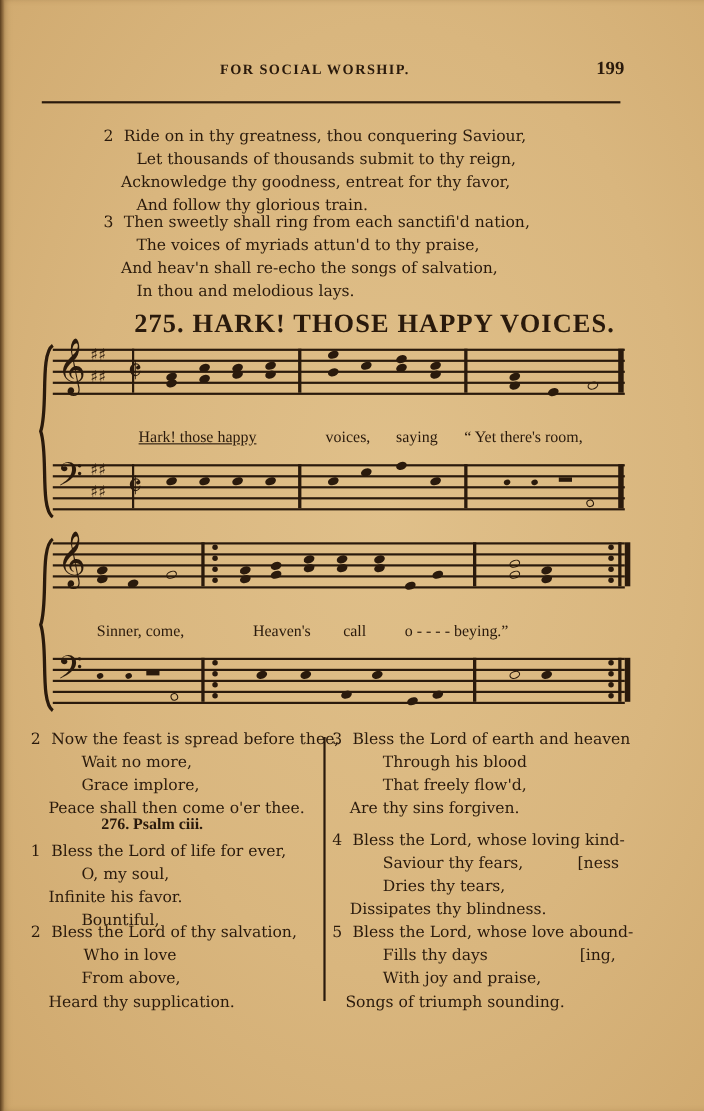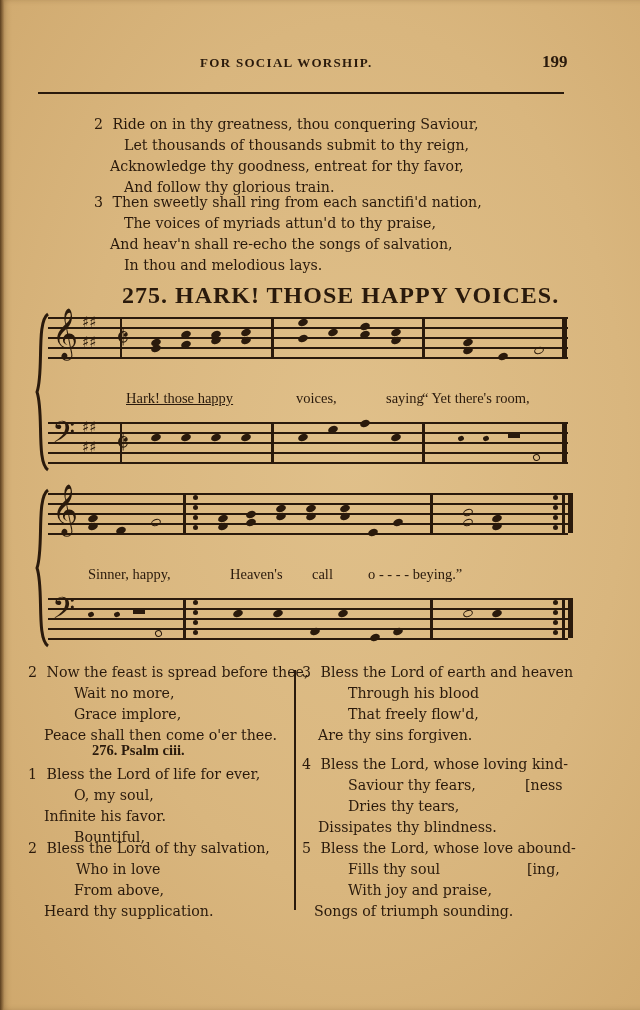--- a/index.html
+++ b/index.html
@@ -130,21 +130,21 @@
         <div class="note" style="left:343px; top:12px;"></div>
       <div class="bar" style="left:374px;"></div>
       <div class="note" style="left:415px; top:30px;"></div>
         <div class="note" style="left:415px; top:22px;"></div>
       <div class="note" style="left:450px; top:36px;"></div>
       <div class="note open" style="left:486px; top:30px;"></div>
       <div class="bar thick" style="left:514px;"></div>
     </div>
     <div class="lyric" style="left:98px; top:78px;text-decoration:underline;">Hark! those happy</div>
     <div class="lyric" style="left:268px; top:78px;">voices,</div>
-    <div class="lyric" style="left:358px; top:78px;font-family:Liberation Serif, serif;">saying</div>
+    <div class="lyric" style="left:332px; top:78px;font-family:Liberation Serif, serif;">saying</div>
     <div class="lyric" style="left:394px; top:78px;">“ Yet there's room,</div>
 
     <div class="staff" style="top:110px;">
       <div class="sl" style="top:0"></div>
         <div class="sl" style="top:10px"></div>
         <div class="sl" style="top:20px"></div>
         <div class="sl" style="top:30px"></div>
         <div class="sl" style="top:40px"></div>
       <div class="clef" style="left:4px; top:-6px; font-size:36px;">𝄢</div>
       <div class="sharp" style="left:34px; top:-2px;">♯♯</div>
@@ -206,21 +206,21 @@
         <div class="note open" style="left:415px; top:16px;"></div>
       <div class="note" style="left:444px; top:30px;"></div>
         <div class="note" style="left:444px; top:22px;"></div>
       <div class="repeat-dot" style="left:505px; top:2px;"></div>
         <div class="repeat-dot" style="left:505px; top:12px;"></div>
         <div class="repeat-dot" style="left:505px; top:22px;"></div>
         <div class="repeat-dot" style="left:505px; top:32px;"></div>
       <div class="bar" style="left:514px;"></div>
       <div class="bar thick" style="left:520px;"></div>
     </div>
-    <div class="lyric" style="left:60px; top:78px;">Sinner, happy,</div>
+    <div class="lyric" style="left:60px; top:78px;">Sinner, come,</div>
     <div class="lyric" style="left:202px; top:78px;">Heaven's</div>
     <div class="lyric" style="left:284px; top:78px;">call</div>
     <div class="lyric" style="left:340px; top:78px;">o - - - - beying.”</div>
     <div class="staff" style="top:110px;">
       <div class="sl" style="top:0"></div>
         <div class="sl" style="top:10px"></div>
         <div class="sl" style="top:20px"></div>
         <div class="sl" style="top:30px"></div>
         <div class="sl" style="top:40px"></div>
       <div class="clef" style="left:4px; top:-6px; font-size:36px;">𝄢</div>
@@ -282,17 +282,17 @@
     <div class="line" style="padding-left:16px;">Are thy sins forgiven.</div>
   </div>
   <div class="verse" style="left:302px; top:754px;">
     <div class="line"><span class="num">4</span> <span>Bless the Lord, whose loving kind-</span></div>
     <div class="line" style="padding-left:46px; position:relative;"><span>Saviour thy fears,</span><span style="position:absolute; left:223px;">[ness</span></div>
     <div class="line" style="padding-left:46px;">Dries thy tears,</div>
     <div class="line" style="padding-left:16px;">Dissipates thy blindness.</div>
   </div>
   <div class="verse" style="left:302px; top:838px;">
     <div class="line"><span class="num">5</span> <span>Bless the Lord, whose love abound-</span></div>
-    <div class="line" style="padding-left:46px; position:relative;"><span>Fills thy soul</span><span style="position:absolute; left:225px;">[ing,</span></div>
+    <div class="line" style="padding-left:46px; position:relative;"><span>Fills thy days</span><span style="position:absolute; left:225px;">[ing,</span></div>
     <div class="line" style="padding-left:46px;">With joy and praise,</div>
     <div class="line" style="padding-left:12px;">Songs of triumph sounding.</div>
   </div>
 </div>
 
 </body></html>

